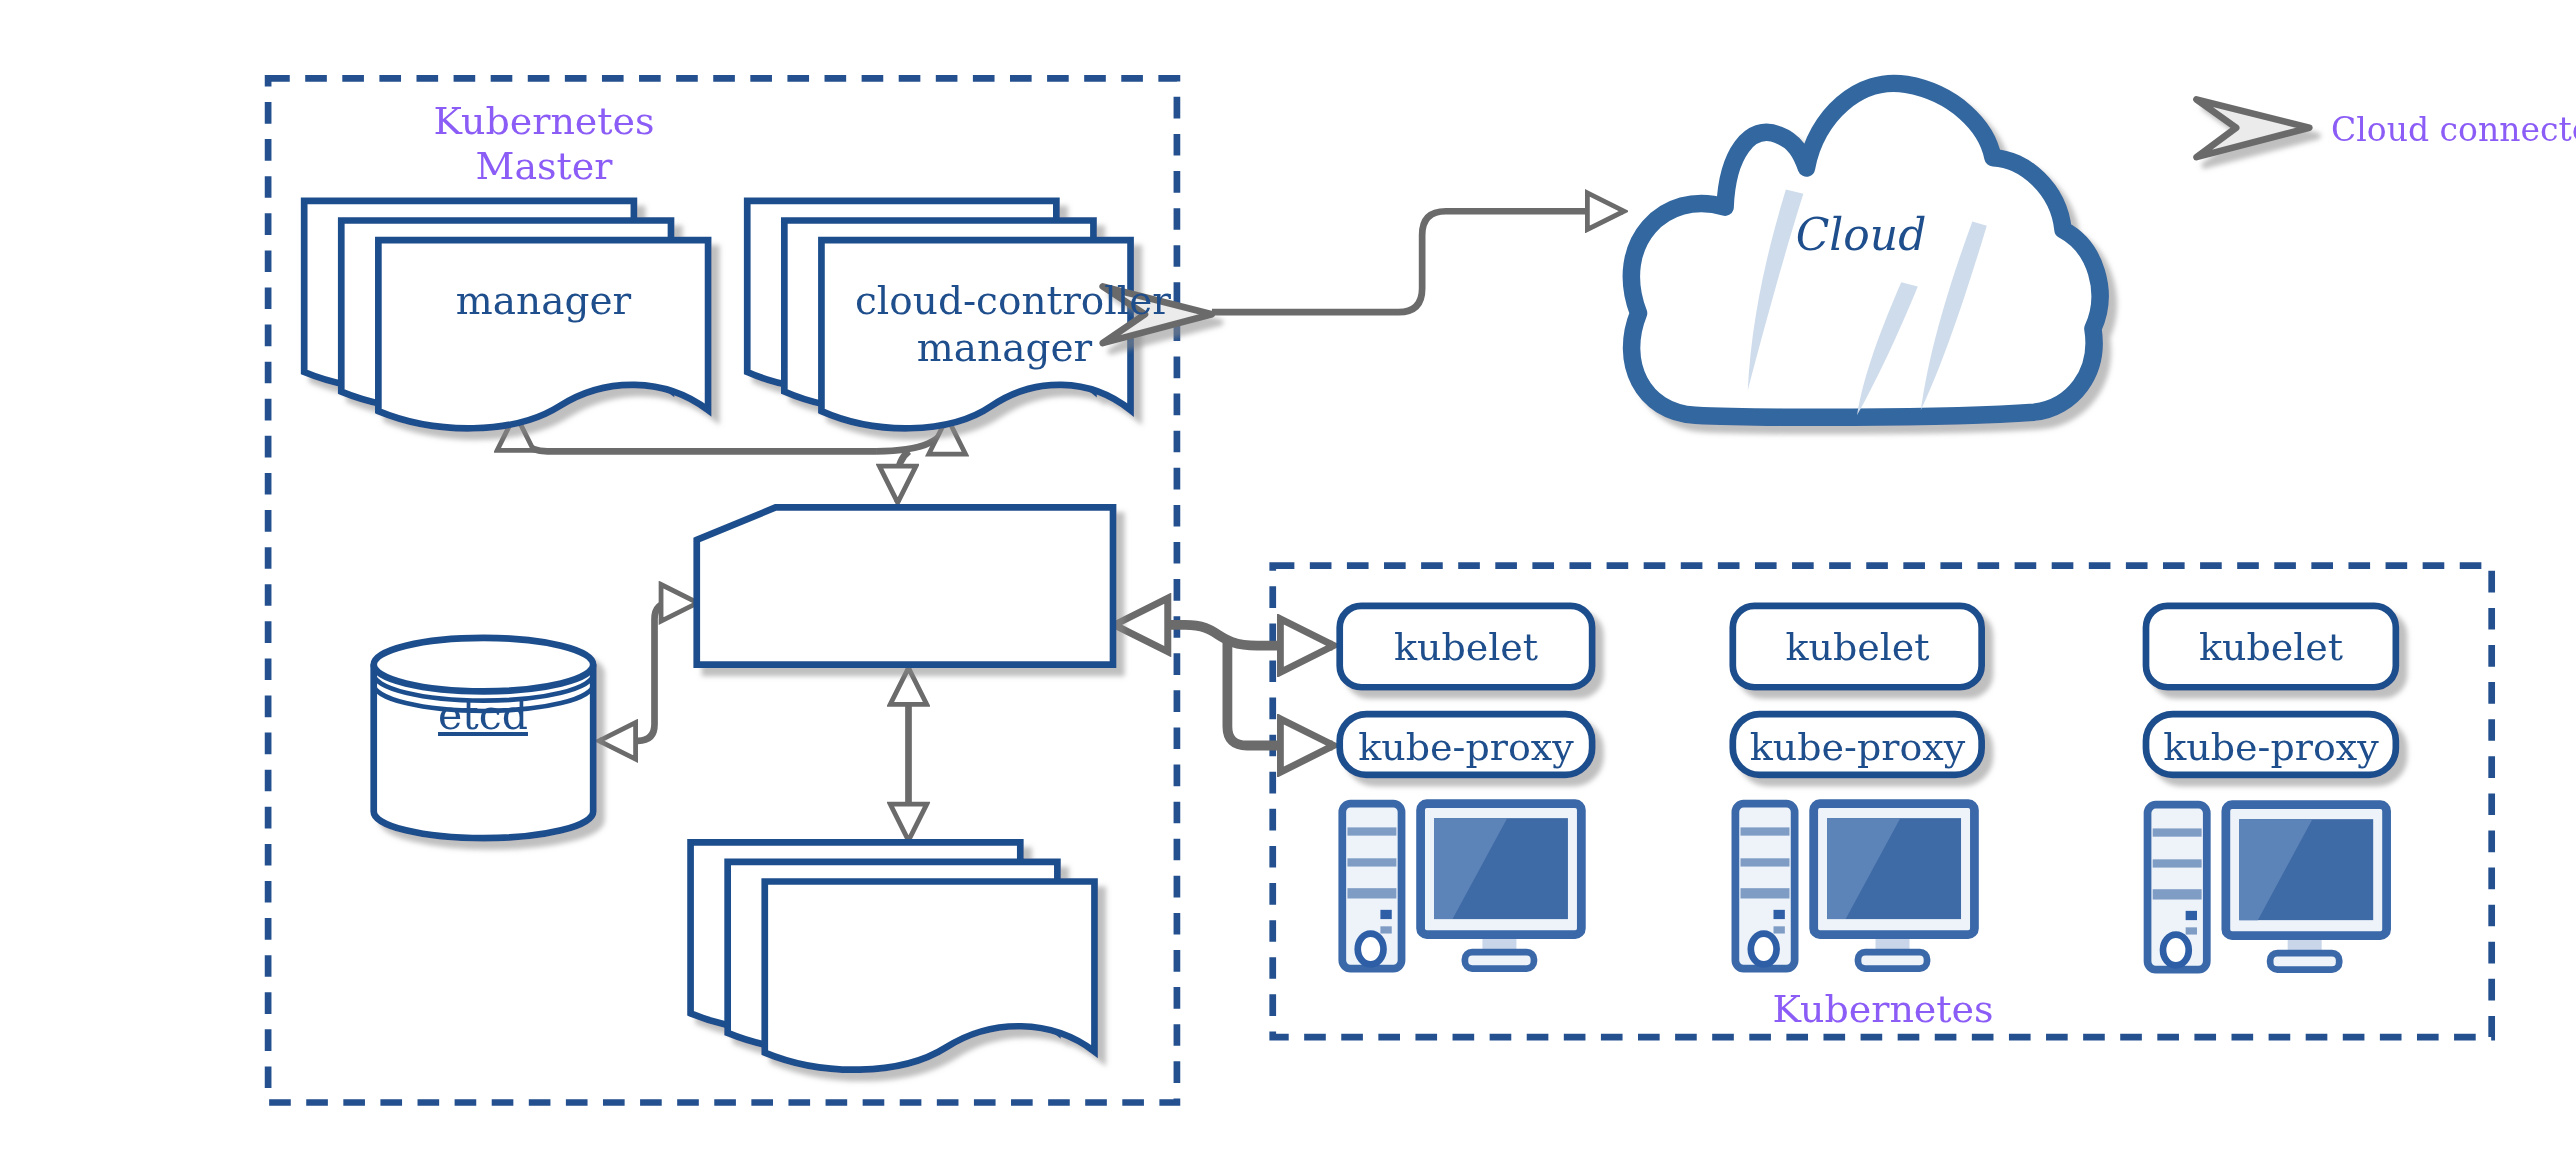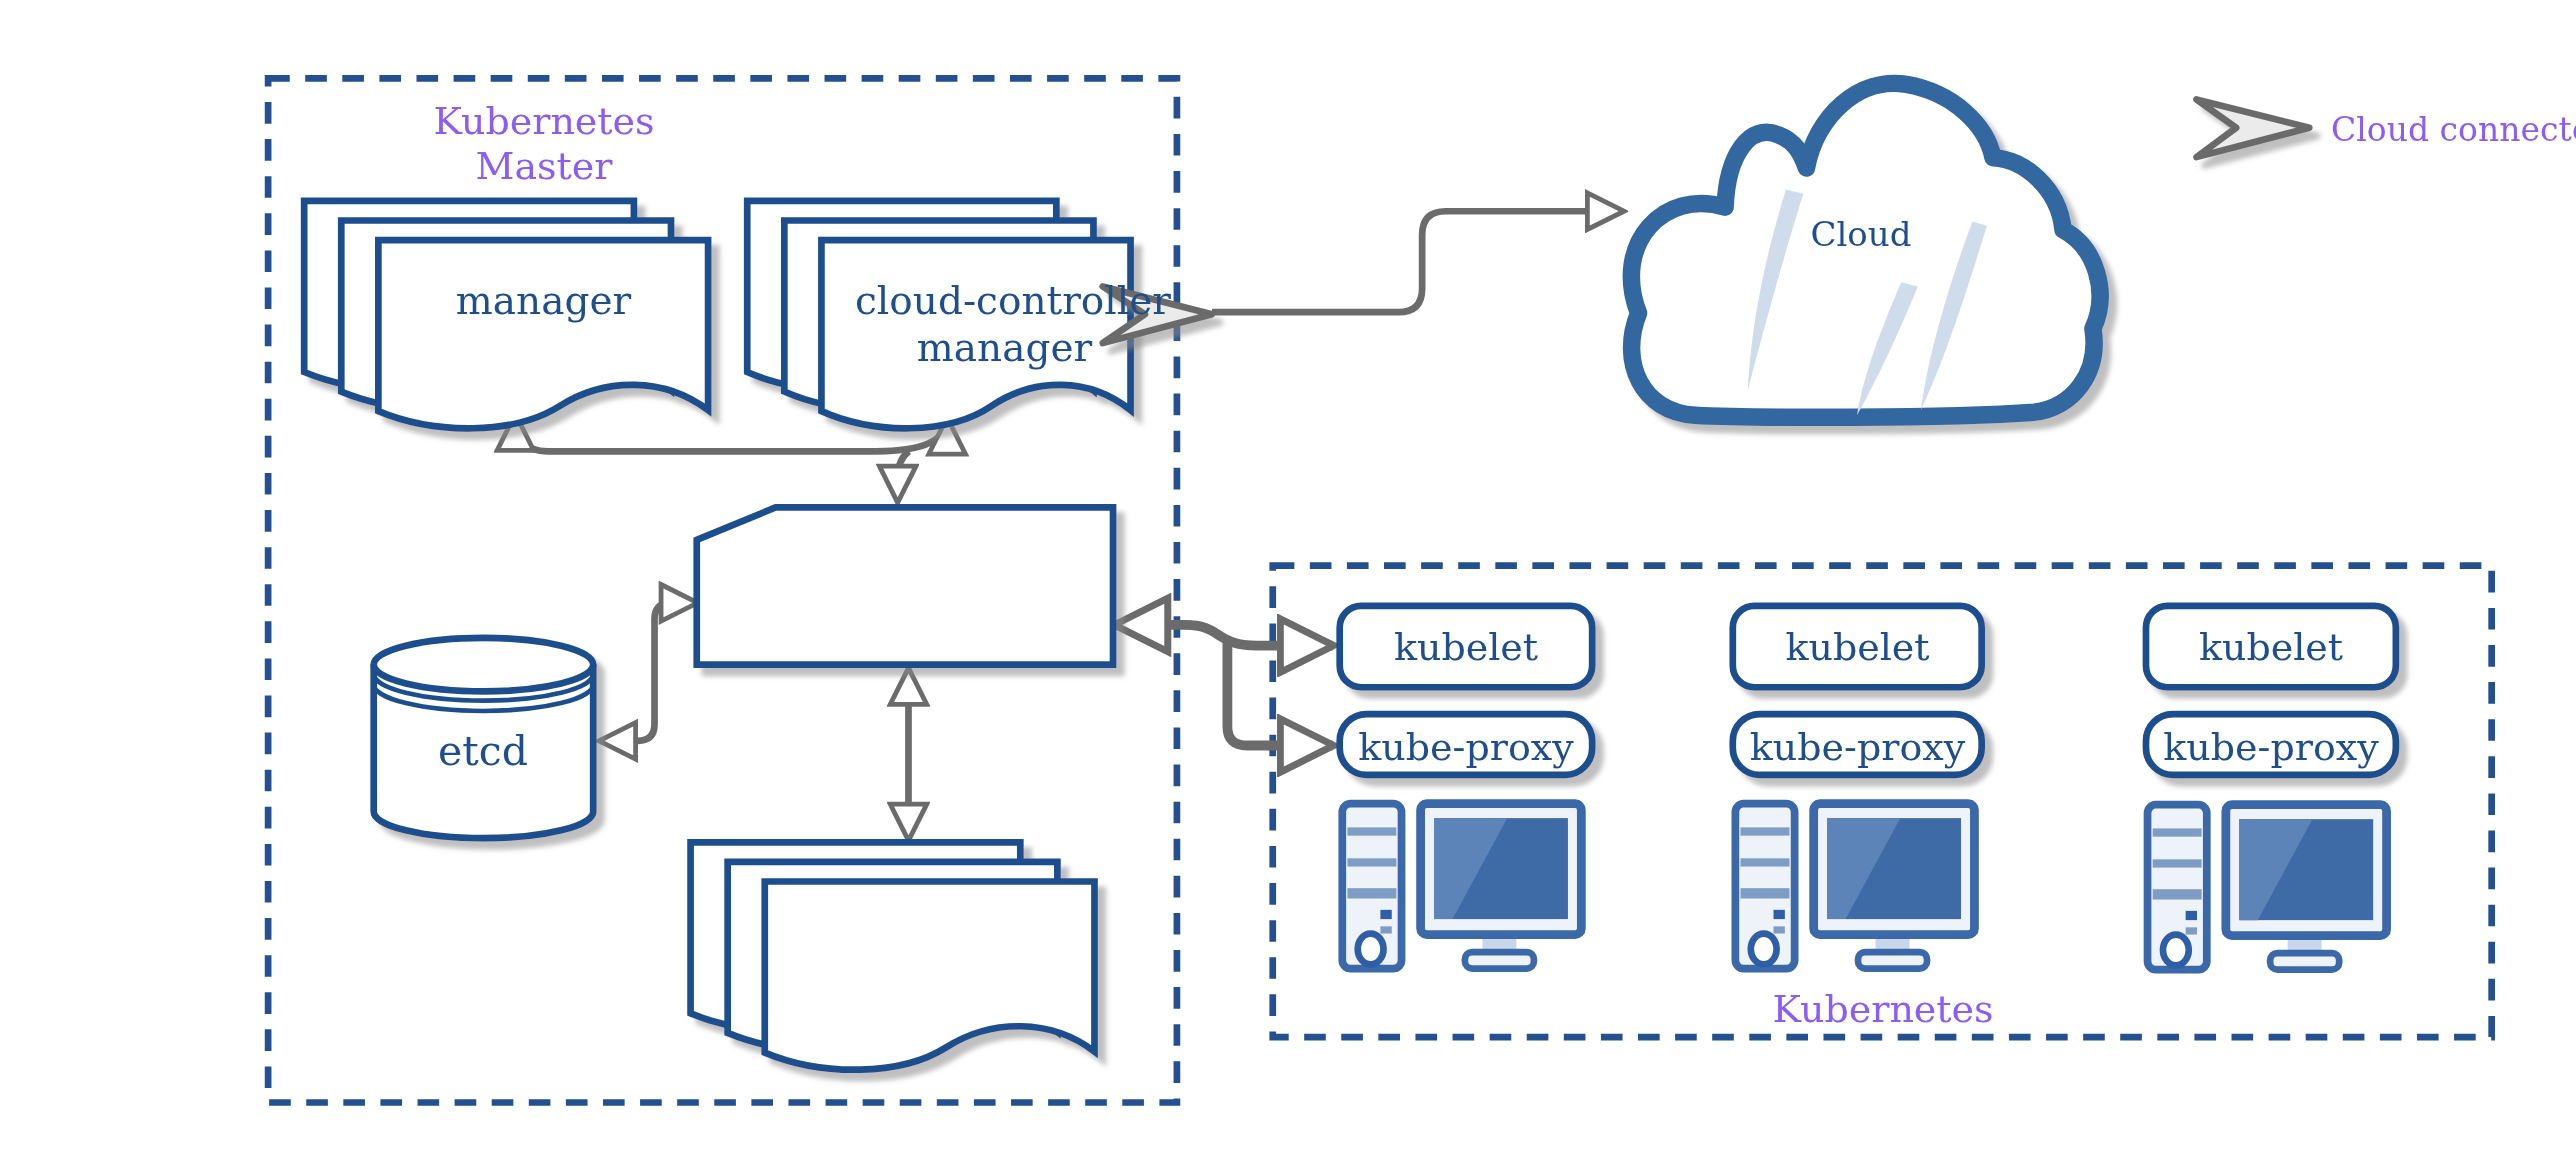--- a/index.html
+++ b/index.html
@@ -15,21 +15,21 @@
     position:absolute;
     text-align:center;
     color:#1f4e8c;
     font-family:"DejaVu Serif","Liberation Serif",serif;
     white-space:nowrap;
   }
   .gray{color:#8b5cf6;}
   .f76{font-size:39px;line-height:47px;}
   .f74{font-size:38px;line-height:45px;}
   .f80{font-size:41px;line-height:47px;}
-  .f78{font-size:34px;line-height:47px;}
+  .f78{font-size:44px;line-height:47px;font-style:italic;}
   .f64{font-size:33px;line-height:41px;text-align:left;}
 </style>
 </head>
 <body>
 
 <div id="stage">
 
   <svg id="diagram-svg" width="2665" height="1153" viewBox="0 0 5172 2238">
     <defs>
       <filter id="sh" x="-20%" y="-20%" width="150%" height="150%">
@@ -147,21 +147,21 @@
   <div class="lbl f76" style="left:394px;top:277px;width:299px;">
     <div>manager</div>
   </div>
 
   <div class="lbl f76" style="left:826px;top:277px;width:299px;padding-left:29px;">
     <div>cloud-controller</div>
     <div>manager</div>
   </div>
 
 
-  <div class="lbl f80" style="left:380px;top:728px;width:206px;">etcd</div>
+  <div class="lbl f80" style="left:380px;top:692px;width:206px;text-decoration:underline;">etcd</div>
 
 
   <div class="lbl f78" style="left:1758px;top:211px;width:206px;">Cloud</div>
 
   <div class="lbl gray f64" style="left:2331px;top:109px;width:330px;">Cloud connector</div>
 
   <div class="lbl f74" style="left:1340px;top:625px;width:252px;">kubelet</div>
   <div class="lbl f74" style="left:1733px;top:625px;width:249px;">kubelet</div>
   <div class="lbl f74" style="left:2146px;top:625px;width:250px;">kubelet</div>
 

